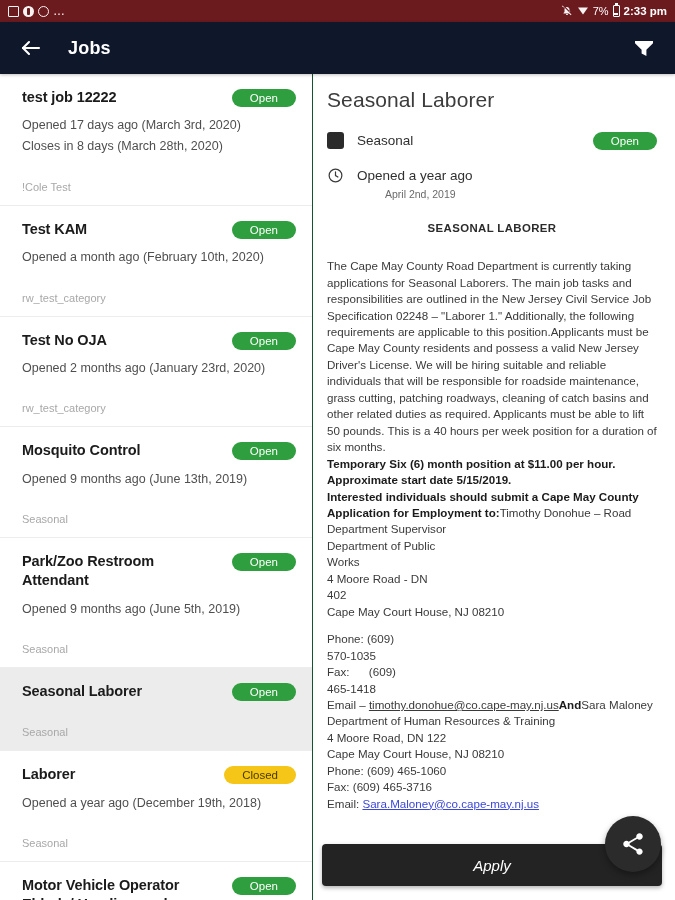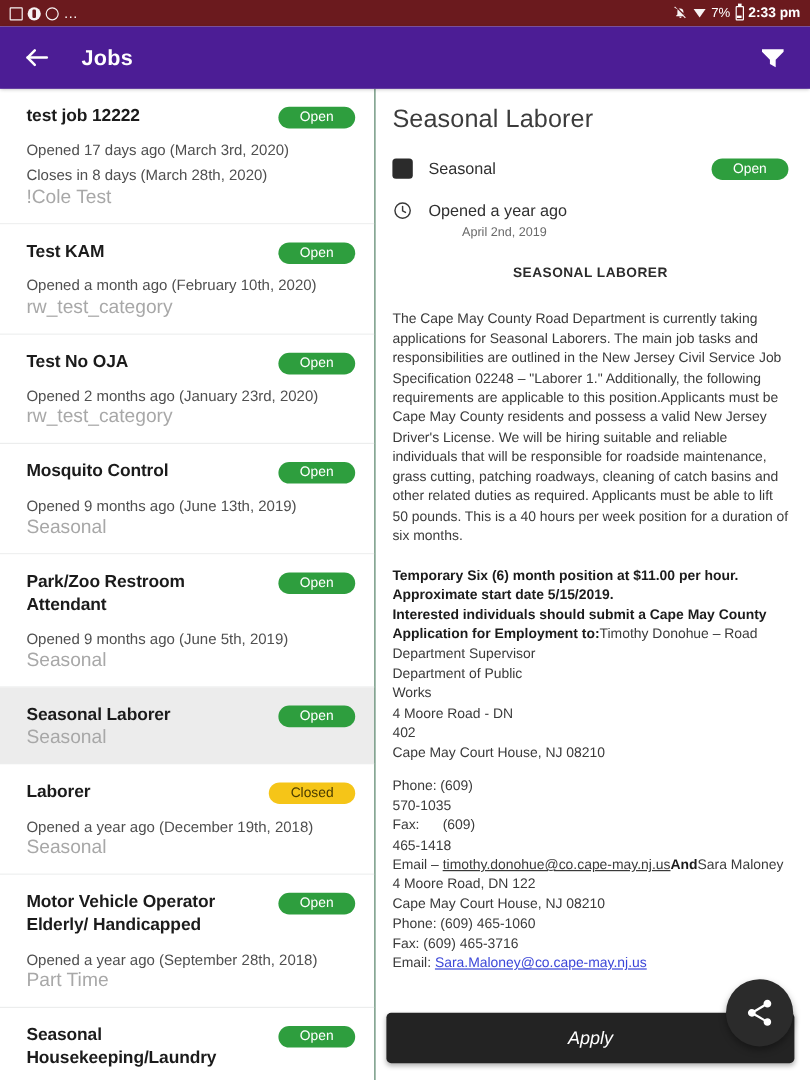--- a/index.html
+++ b/index.html
@@ -26,21 +26,21 @@
   .sb-circ2 { width: 11px; height: 11px; border-radius: 50%; border: 1.8px solid #fff; }
   .sb-dots { font-size: 12px; letter-spacing: .5px; }
   .sb-batt { width: 7px; height: 12px; border: 1.4px solid #fff; border-radius: 1px; position: relative; }
   .sb-batt::before { content:""; position:absolute; top:-3px; left:1.6px; width:3px; height:2px; background:#fff; }
   .sb-batt::after { content:""; position:absolute; bottom:0.6px; left:0.6px; right:0.6px; height:2px; background:#fff; }
   .sb-time { font-size: 11.5px; font-weight: bold; }
   .sb-pct { font-size: 11px; }
 
   
   .toolbar {
-    height: 52px; background: #4c1d95; color: #fff;
+    height: 52px; background: #0f172a; color: #fff;
     display: flex; align-items: center; padding: 0 16px;
     flex: 0 0 52px; box-shadow: 0 1px 3px rgba(0,0,0,.25);
     position: relative; z-index: 5;
   }
   .tb-back { width: 30px; height: 30px; display:flex; align-items:center; justify-content:center; cursor:pointer; }
   .tb-title { font-size: 18px; font-weight: bold; margin-left: 22px; letter-spacing: .2px; }
   .tb-filter { margin-left: auto; width: 30px; height: 30px; display:flex; align-items:center; justify-content:center; cursor:pointer; }
 
   
   .content { flex: 1 1 auto; display: flex; min-height: 0; position: relative; }
@@ -62,21 +62,21 @@
     line-height: 1.32; flex: 1 1 auto; padding-right: 10px; letter-spacing: -.1px;
   }
   .badge {
     flex: 0 0 auto; border-radius: 11px; padding: 3px 18px;
     font-size: 11.5px; color: #fff; font-weight: normal; margin-top: 1px;
     white-space: nowrap;
   }
   .badge.open { background: #2E9E3E; }
   .badge.closed { background: #F5C518; color: #4a3c00; }
   .job-sub { font-size: 12.5px; color: #4f4f4f; margin-top: 9px; line-height: 1.5; }
-  .job-cat { font-size: 16px; color: #a8a8a8; margin-top: 0; }
+  .job-cat { font-size: 11px; color: #a8a8a8; margin-top: 25px; }
 
   
   .detail {
     flex: 1 1 auto; background: #fff; padding: 14px 18px 0 14px;
     overflow: hidden; position: relative;
   }
   .d-title { font-size: 21px; color: #3c3c3c; font-weight: normal; letter-spacing: .1px; }
   .d-meta-row { display: flex; align-items: center; margin-top: 19px; }
   .d-cat-ico {
     width: 17px; height: 17px; background: #2b2b2b; border-radius: 3px;
@@ -86,21 +86,21 @@
   .d-badge-wrap { margin-left: auto; }
   .d-open-row { display: flex; align-items: center; margin-top: 18px; }
   .d-clock { width: 17px; height: 17px; flex: 0 0 17px; }
   .d-open-text { font-size: 13.5px; color: #303030; margin-left: 13px; }
   .d-open-date { font-size: 10.5px; color: #6a6a6a; margin-left: 58px; margin-top: 4px; }
 
   .jd { margin-top: 20px; font-size: 11.6px; color: #3a3a3a; line-height: 1.42; }
   .jd-head { text-align: center; font-weight: bold; letter-spacing: .4px; font-size: 11.4px; color:#2b2b2b; }
   .jd-para { margin-top: 22px; }
   .jd-bold { font-weight: bold; color: #1b1b1b; }
-  .jd-block { margin-top: 16px; }
+  .jd-block { margin-top: 0; }
   .jd-line { white-space: pre-wrap; }
   .jd-gap { height: 11px; }
   .jd-link { color: #3a3a3a; text-decoration: underline; }
   .jd-link-blue { color: #3b46d8; text-decoration: underline; }
 
   
   .applybar {
     position: absolute; left: 322px; right: 13px; bottom: 14px; height: 42px; font-style: italic;
   }
   .apply-btn {
@@ -271,20 +271,21 @@
           <div class="jd-line">Works</div>
           <div class="jd-line">4 Moore Road - DN</div>
           <div class="jd-line">402</div>
           <div class="jd-line">Cape May Court House, NJ 08210</div>
           <div class="jd-gap"></div>
           <div class="jd-line">Phone: (609)</div>
           <div class="jd-line">570-1035</div>
           <div class="jd-line">Fax:      (609)</div>
           <div class="jd-line">465-1418</div>
           <div class="jd-line"><span>Email – </span><span class="jd-link">timothy.donohue@co.cape-may.nj.us</span><span class="jd-bold">And</span><span>Sara Maloney</span></div>
+          <div class="jd-line">Department of Human Resources &amp; Training</div>
           <div class="jd-line">4 Moore Road, DN 122</div>
           <div class="jd-line">Cape May Court House, NJ 08210</div>
           <div class="jd-line">Phone: (609) 465-1060</div>
           <div class="jd-line">Fax: (609) 465-3716</div>
           <div class="jd-line"><span>Email: </span><span class="jd-link-blue">Sara.Maloney@co.cape-may.nj.us</span></div>
         </div>
       </div>
     </div>
 
     <div class="fab">

